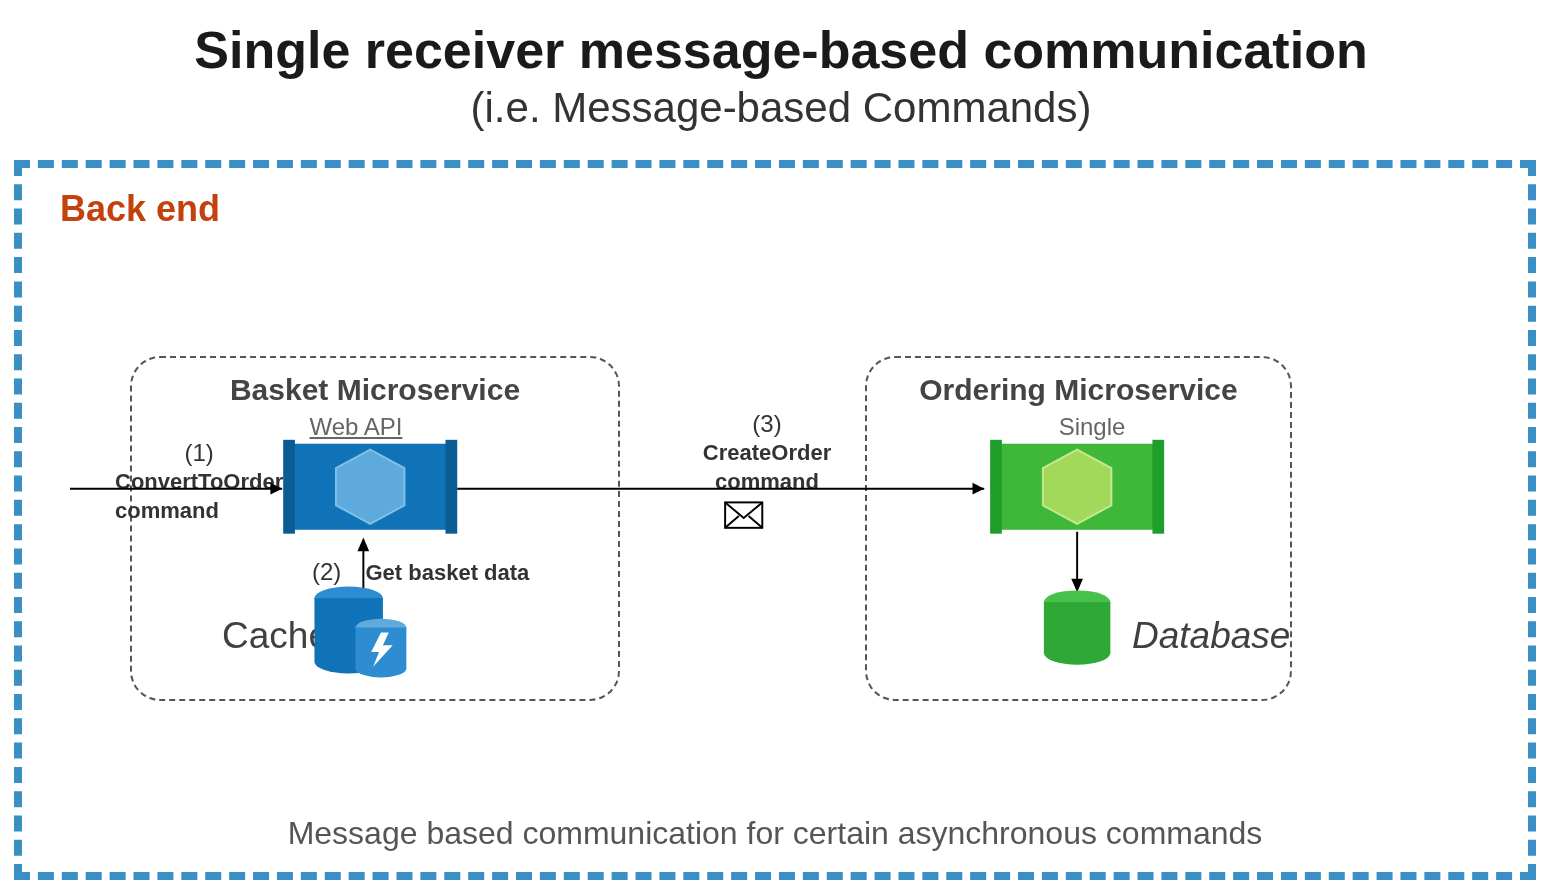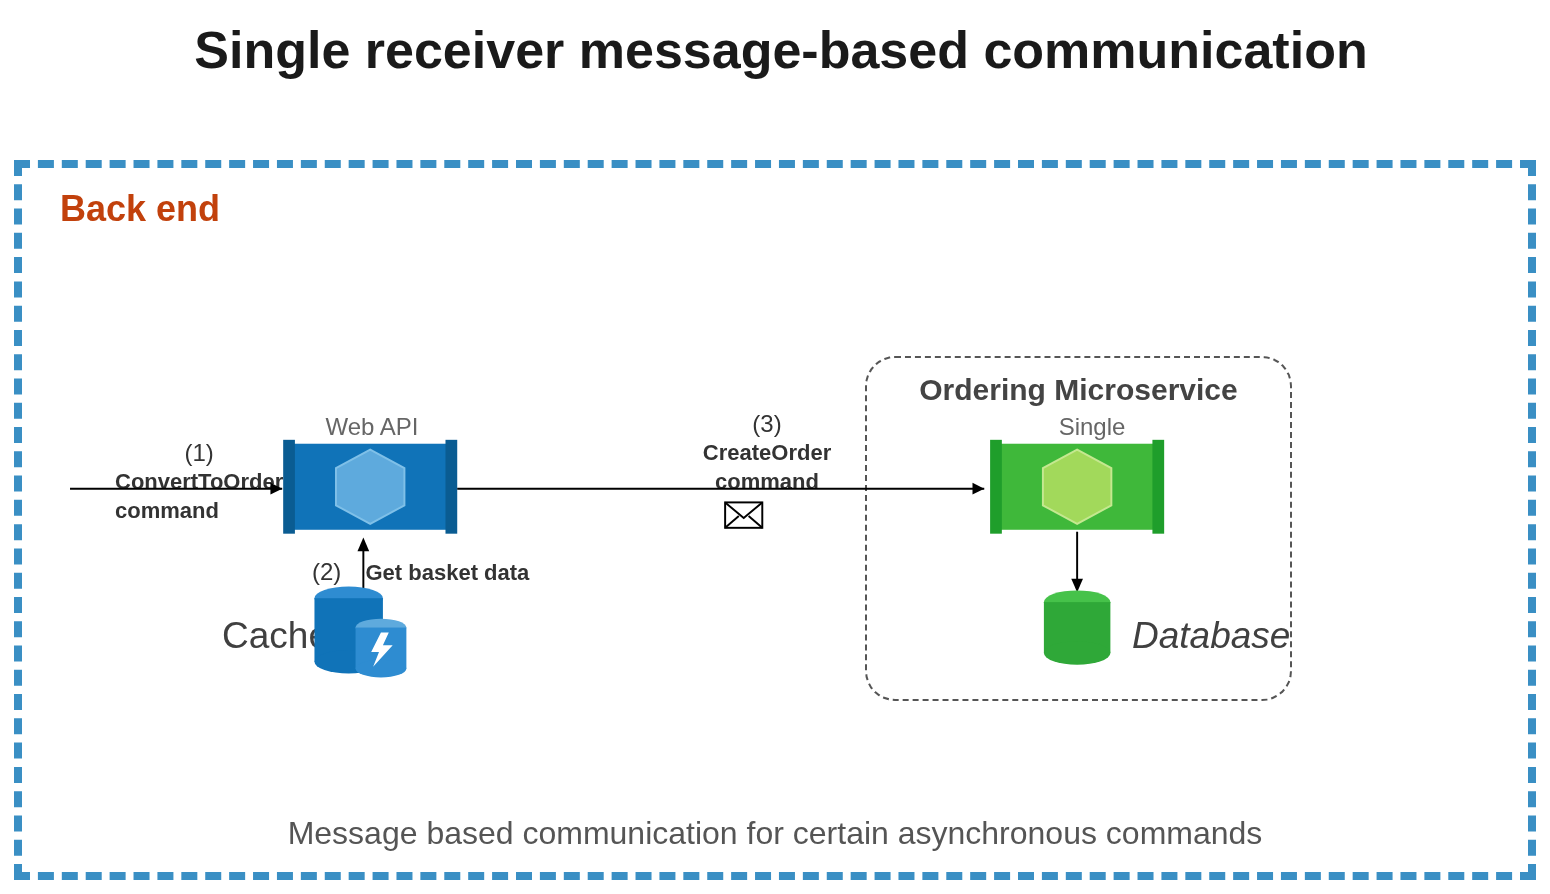--- a/index.html
+++ b/index.html
@@ -43,31 +43,35 @@
   .step-num { font-weight:400; font-size:24px; }
   .store-label { position:absolute; font-size:37px; font-weight:300; color:#404040; }
   
   svg.overlay { position:absolute; left:0; top:0; width:100%; height:100%; pointer-events:none; }
 </style>
 </head>
 <body>
 
 <div class="title-block">
   <div class="main-title">Single receiver message-based communication</div>
+  <div class="subtitle">(i.e. Message-based Commands)</div>
 </div>
 
 <div class="backend-box">
   <div class="backend-label">Back end</div>
 
+  <div class="ms-box basket">
+    <div class="ms-title">Basket Microservice</div>
+  </div>
 
   <div class="ms-box ordering">
     <div class="ms-title">Ordering Microservice</div>
   </div>
 
-  <div class="svc-label" style="left:290px; top:245px; width:120px;">Web API</div>
+  <div class="svc-label" style="left:274px; top:245px; width:120px;text-decoration:underline;">Web API</div>
   <div class="svc-label" style="left:1010px; top:245px; width:120px;">Single</div>
 
   <div class="step-label" style="left:93px; top:269px;">
     <div class="step-num" style="text-align:center;">(1)</div>
     <div><span>ConvertToOrder<br>command</span></div>
   </div>
 
   <div class="step-label" style="left:290px; top:388px;">
     <span class="step-num">(2)</span>
     <span style="margin-left:18px;">Get basket data</span>

